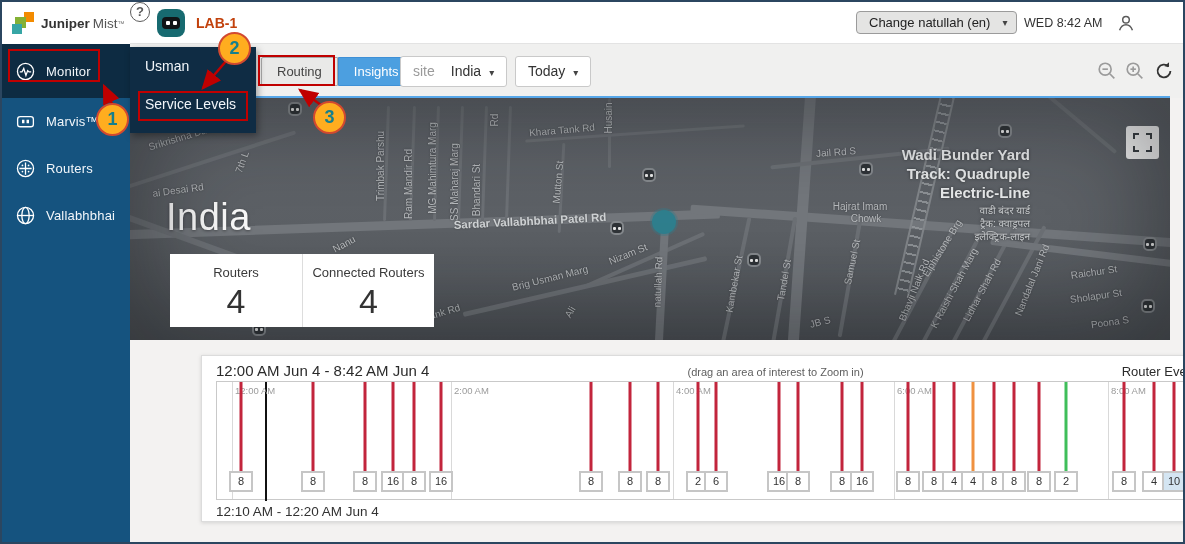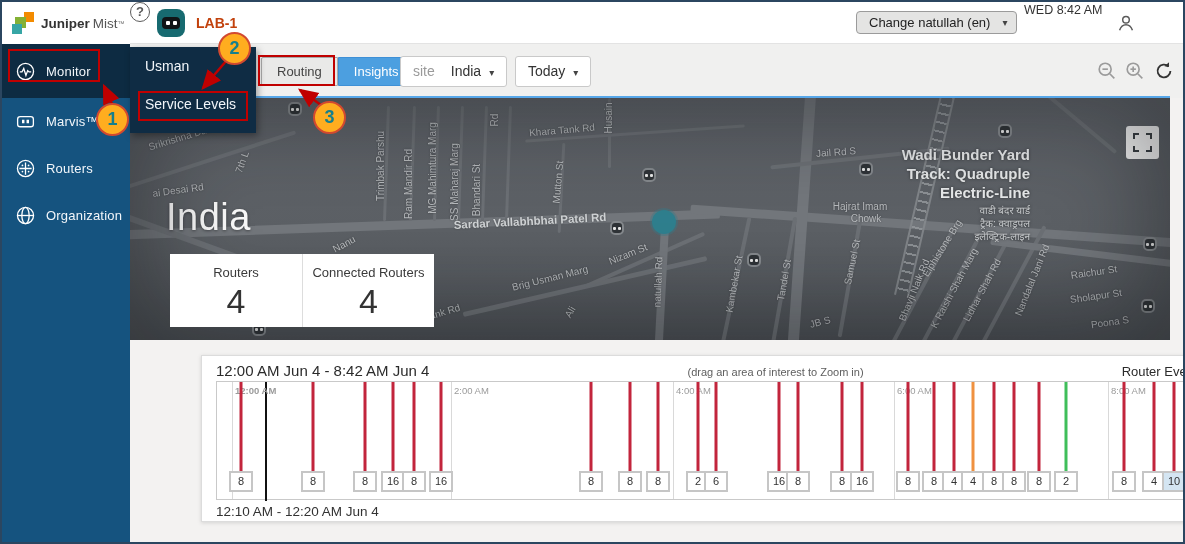--- a/index.html
+++ b/index.html
@@ -31,21 +31,21 @@
             border-bottom:1px solid #E3E3E3; z-index:11; }
   #org-logo { position:absolute; left:27px; top:7px; width:28px; height:28px; background:#176A70;
               border-radius:8px; display:flex; align-items:center; justify-content:center; cursor:pointer; }
   #org-logo .face { width:18px; height:12px; background:#101417; border-radius:4px;
                     display:flex; align-items:center; justify-content:center; gap:3px; }
   #org-logo .face i { width:4px; height:4px; background:#fff; border-radius:1px; display:block; }
   #org-name { position:absolute; left:66px; top:13px; font-size:14px; font-weight:bold; color:#c2410c; }
   #lang-btn { position:absolute; left:726px; top:9px; height:23px; padding:0 26px 0 12px; background:#E4E4E3;
               border:1px solid #9B9B9B; border-radius:4px; font-size:13px; color:#222; line-height:21px; cursor:pointer; }
   #lang-btn .caret { position:absolute; right:9px; top:0; font-size:10px; color:#444; line-height:21px; }
-  #clock { position:absolute; left:894px; top:1px; font-size:12.5px; color:#333; }
+  #clock { position:absolute; left:894px; top:14px; font-size:12.5px; color:#333; }
   .hicon { position:absolute; top:10px; width:22px; height:22px; cursor:pointer; }
   #user-icon { left:985px; }
   #help-icon { left:1021px; width:20px; height:20px; top:11px; border:1.5px solid #5B5B5B; border-radius:50%;
                color:#5B5B5B; font-size:13px; text-align:center; line-height:17px; font-weight:bold; }
 
   
   #toolbar { position:absolute; left:128px; top:42px; right:0; height:54px; background:#F0F0EF; z-index:5; }
   #seg { position:absolute; left:131px; top:13px; display:flex; height:29px; }
   .seg-btn { font-size:13px; padding:0 15px; line-height:27px; cursor:pointer; }
   .seg-btn.inactive { background:#E9E9E8; border:1px solid #A8A8A8; color:#444; border-radius:2px 0 0 2px; }
@@ -168,21 +168,21 @@
           <span class="nlabel">Routers</span>
         </div>
         <div class="nav-item">
           <span class="nicon">
             <svg viewBox="0 0 24 24" fill="none" stroke="#fff" stroke-width="1.5" width="21" height="21">
               <circle cx="12" cy="12" r="9.2"></circle>
               <ellipse cx="12" cy="12" rx="4.2" ry="9.2"></ellipse>
               <path d="M2.8 12 h18.4"></path>
             </svg>
           </span>
-          <span class="nlabel">Organization</span>
+          <span class="nlabel">Vallabhbhai</span>
         </div>
       </div>
   </aside>
   <div id="logo-row">
     <span class="jlogo">
         <i class="sq1"></i>
         <i class="sq2"></i>
         <i class="sq3"></i>
       </span>
     <span class="brand-bold">Juniper</span>
@@ -374,21 +374,21 @@
 
   <div id="tl-card">
     <div id="tl-head">
       <span id="tl-title">12:00 AM Jun 4 - 8:42 AM Jun 4</span>
       <span id="tl-hint">(drag an area of interest to Zoom in)</span>
       <span id="tl-legend">Router Events</span>
     </div>
     <div id="chart">
       <div id="cursor"></div>
     <div class="gline" style="left: 15px;"></div>
-        <span class="glabel" style="left: 18px; font-weight: bold;">12:00 AM</span>
+        <span class="glabel" style="left: 18px;">12:00 AM</span>
         <div class="gline" style="left: 234px;"></div>
         <span class="glabel" style="left: 237px;">2:00 AM</span>
         <div class="gline" style="left: 456px;"></div>
         <span class="glabel" style="left: 459px;">4:00 AM</span>
         <div class="gline" style="left: 677px;"></div>
         <span class="glabel" style="left: 680px;">6:00 AM</span>
         <div class="gline" style="left: 891px;"></div>
         <span class="glabel" style="left: 894px;">8:00 AM</span>
         <div class="ebar red" style="left: 24px;"></div>
         <div class="ebadge" style="left: 24px;">8</div>

